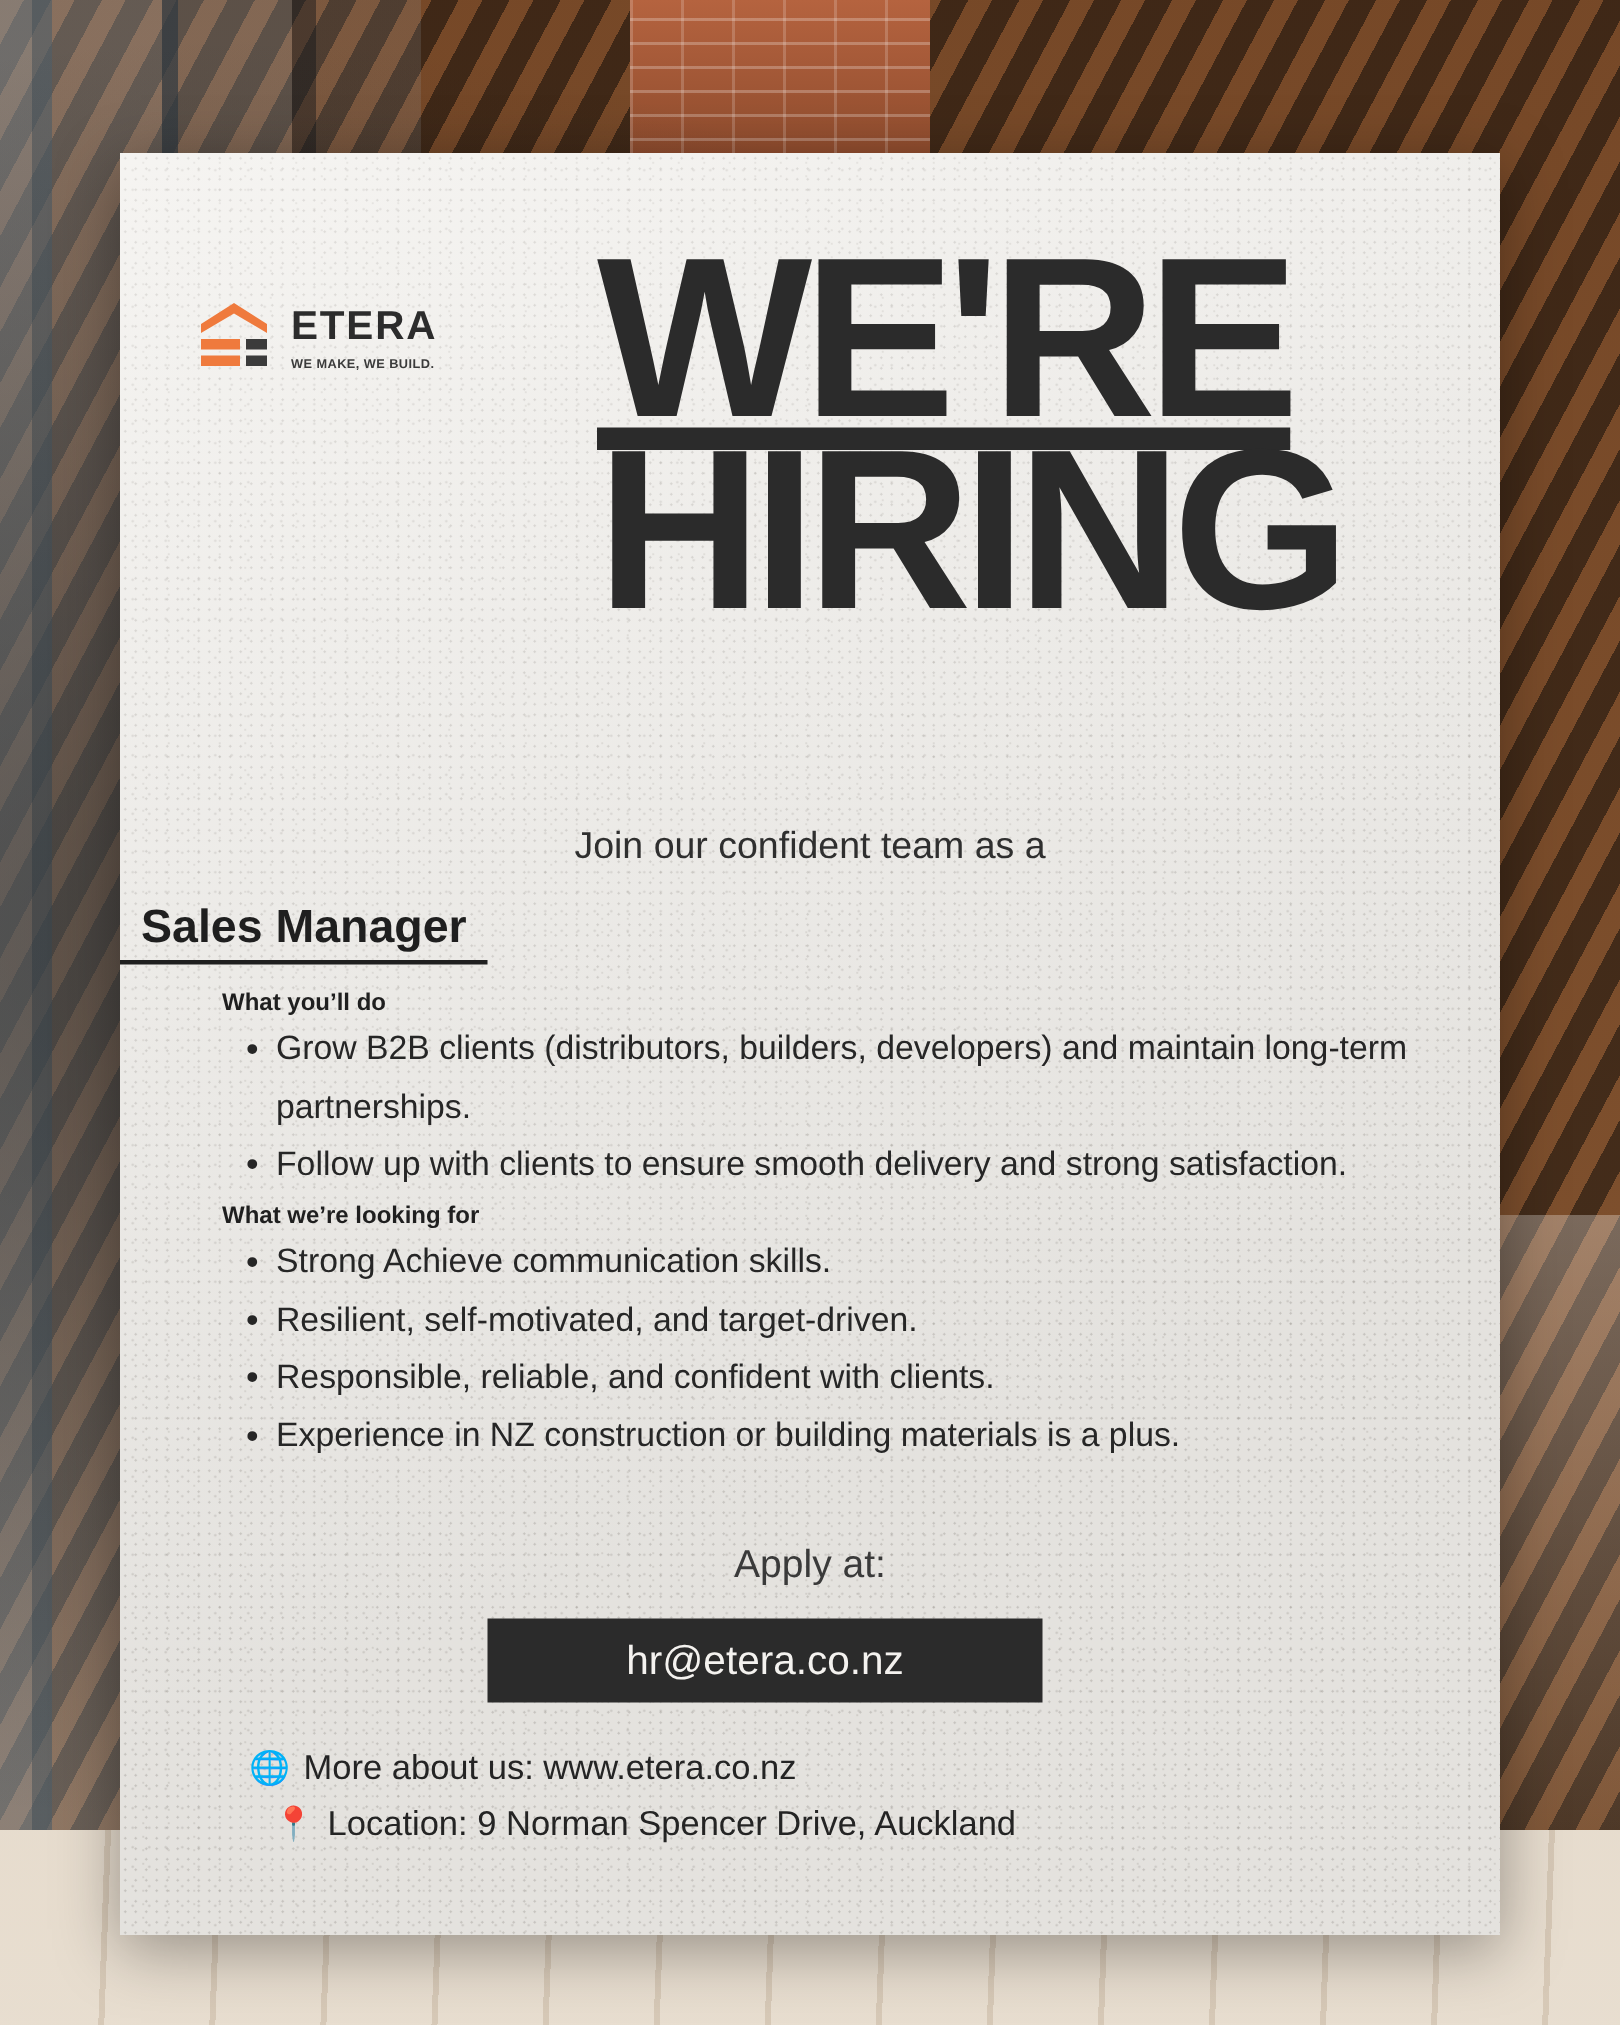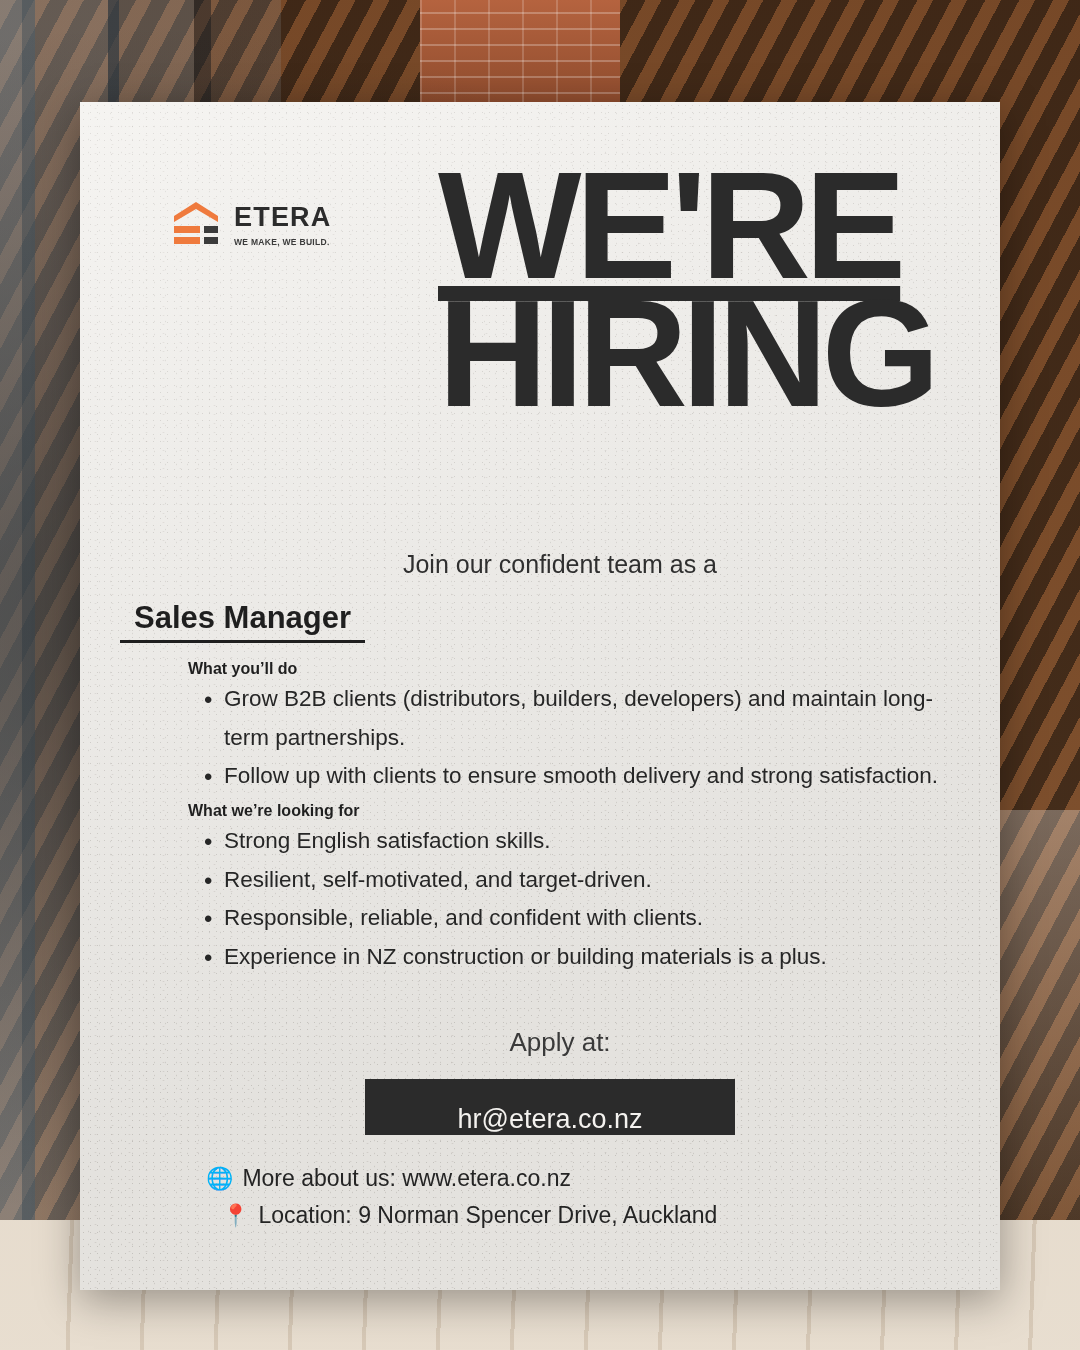--- a/index.html
+++ b/index.html
@@ -75,21 +75,20 @@
   
   #poster {
     position: absolute;
     left: 80px;
     top: 102px;
     width: 920px;
     height: 1188px;
     background: #f0eeea;
     box-shadow: 0 10px 40px rgba(0,0,0,0.35);
     overflow: hidden;
-    padding-left: 40px;
   }
   
   #poster::before {
     content: "";
     position: absolute; inset: 0;
     background-image:
       radial-gradient(rgba(140,135,128,0.33) 0.7px, rgba(0,0,0,0) 0.9px),
       radial-gradient(rgba(120,115,108,0.22) 0.6px, rgba(0,0,0,0) 0.9px),
       radial-gradient(rgba(200,196,190,0.5) 0.8px, rgba(0,0,0,0) 1.1px);
     background-size: 7px 7px, 11px 13px, 17px 9px;
@@ -198,21 +197,21 @@
     color: #3a3a3a;
   }
   #email-chip {
     position: absolute;
     top: 977px;
     left: 245px;
     width: 370px;
     height: 56px;
     background: #2b2b2b;
     display: flex;
-    align-items: flex-end;
+    align-items: center;
     justify-content: center;
   }
   #email-chip span {
     color: #f4f2ef;
     font-size: 27px;
   }
 
   
   #footer {
     position: absolute;
@@ -272,21 +271,21 @@
     <div id="body">
 
       <div class="sec-title">What you’ll do</div>
       <ul class="list">
         <li>Grow B2B clients (distributors, builders, developers) and maintain long-term partnerships.</li>
         <li>Follow up with clients to ensure smooth delivery and strong satisfaction.</li>
       </ul>
 
       <div class="sec-title">What we’re looking for</div>
       <ul class="list">
-        <li>Strong English satisfaction skills.</li>
+        <li>Strong Achieve communication skills.</li>
         <li>Resilient, self-motivated, and target-driven.</li>
         <li>Responsible, reliable, and confident with clients.</li>
         <li>Experience in NZ construction or building materials is a plus.</li>
       </ul>
 
     </div>
 
     <div id="apply-label">Apply at:</div>
     <div id="email-chip">
       <span>hr@etera.co.nz</span>

